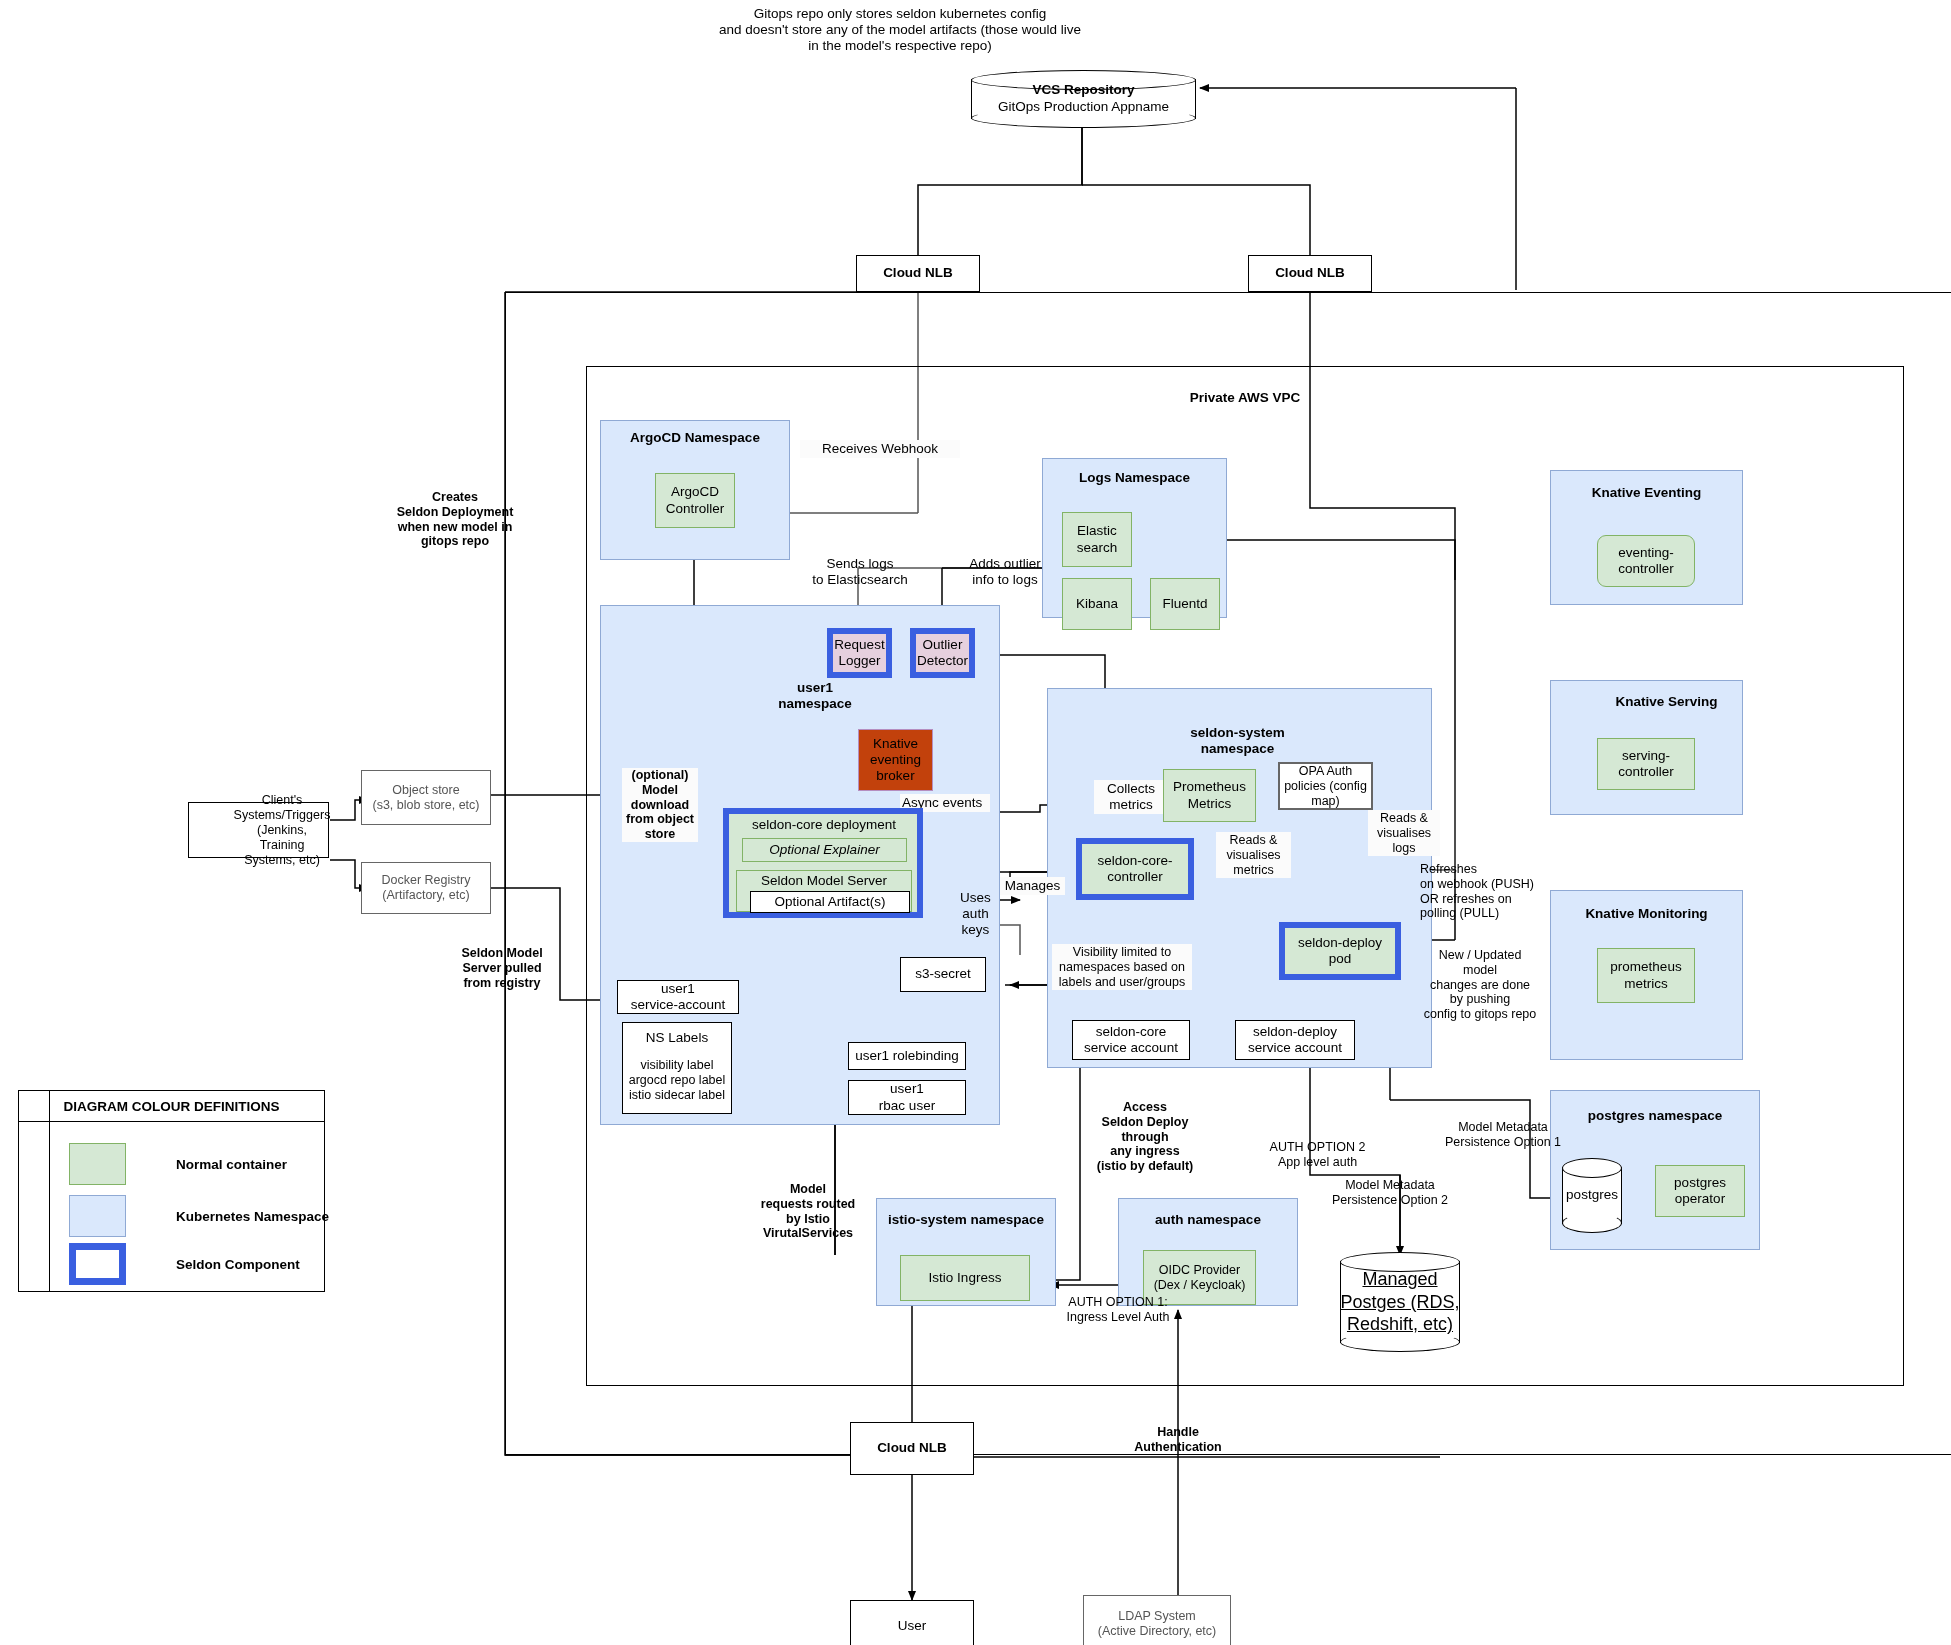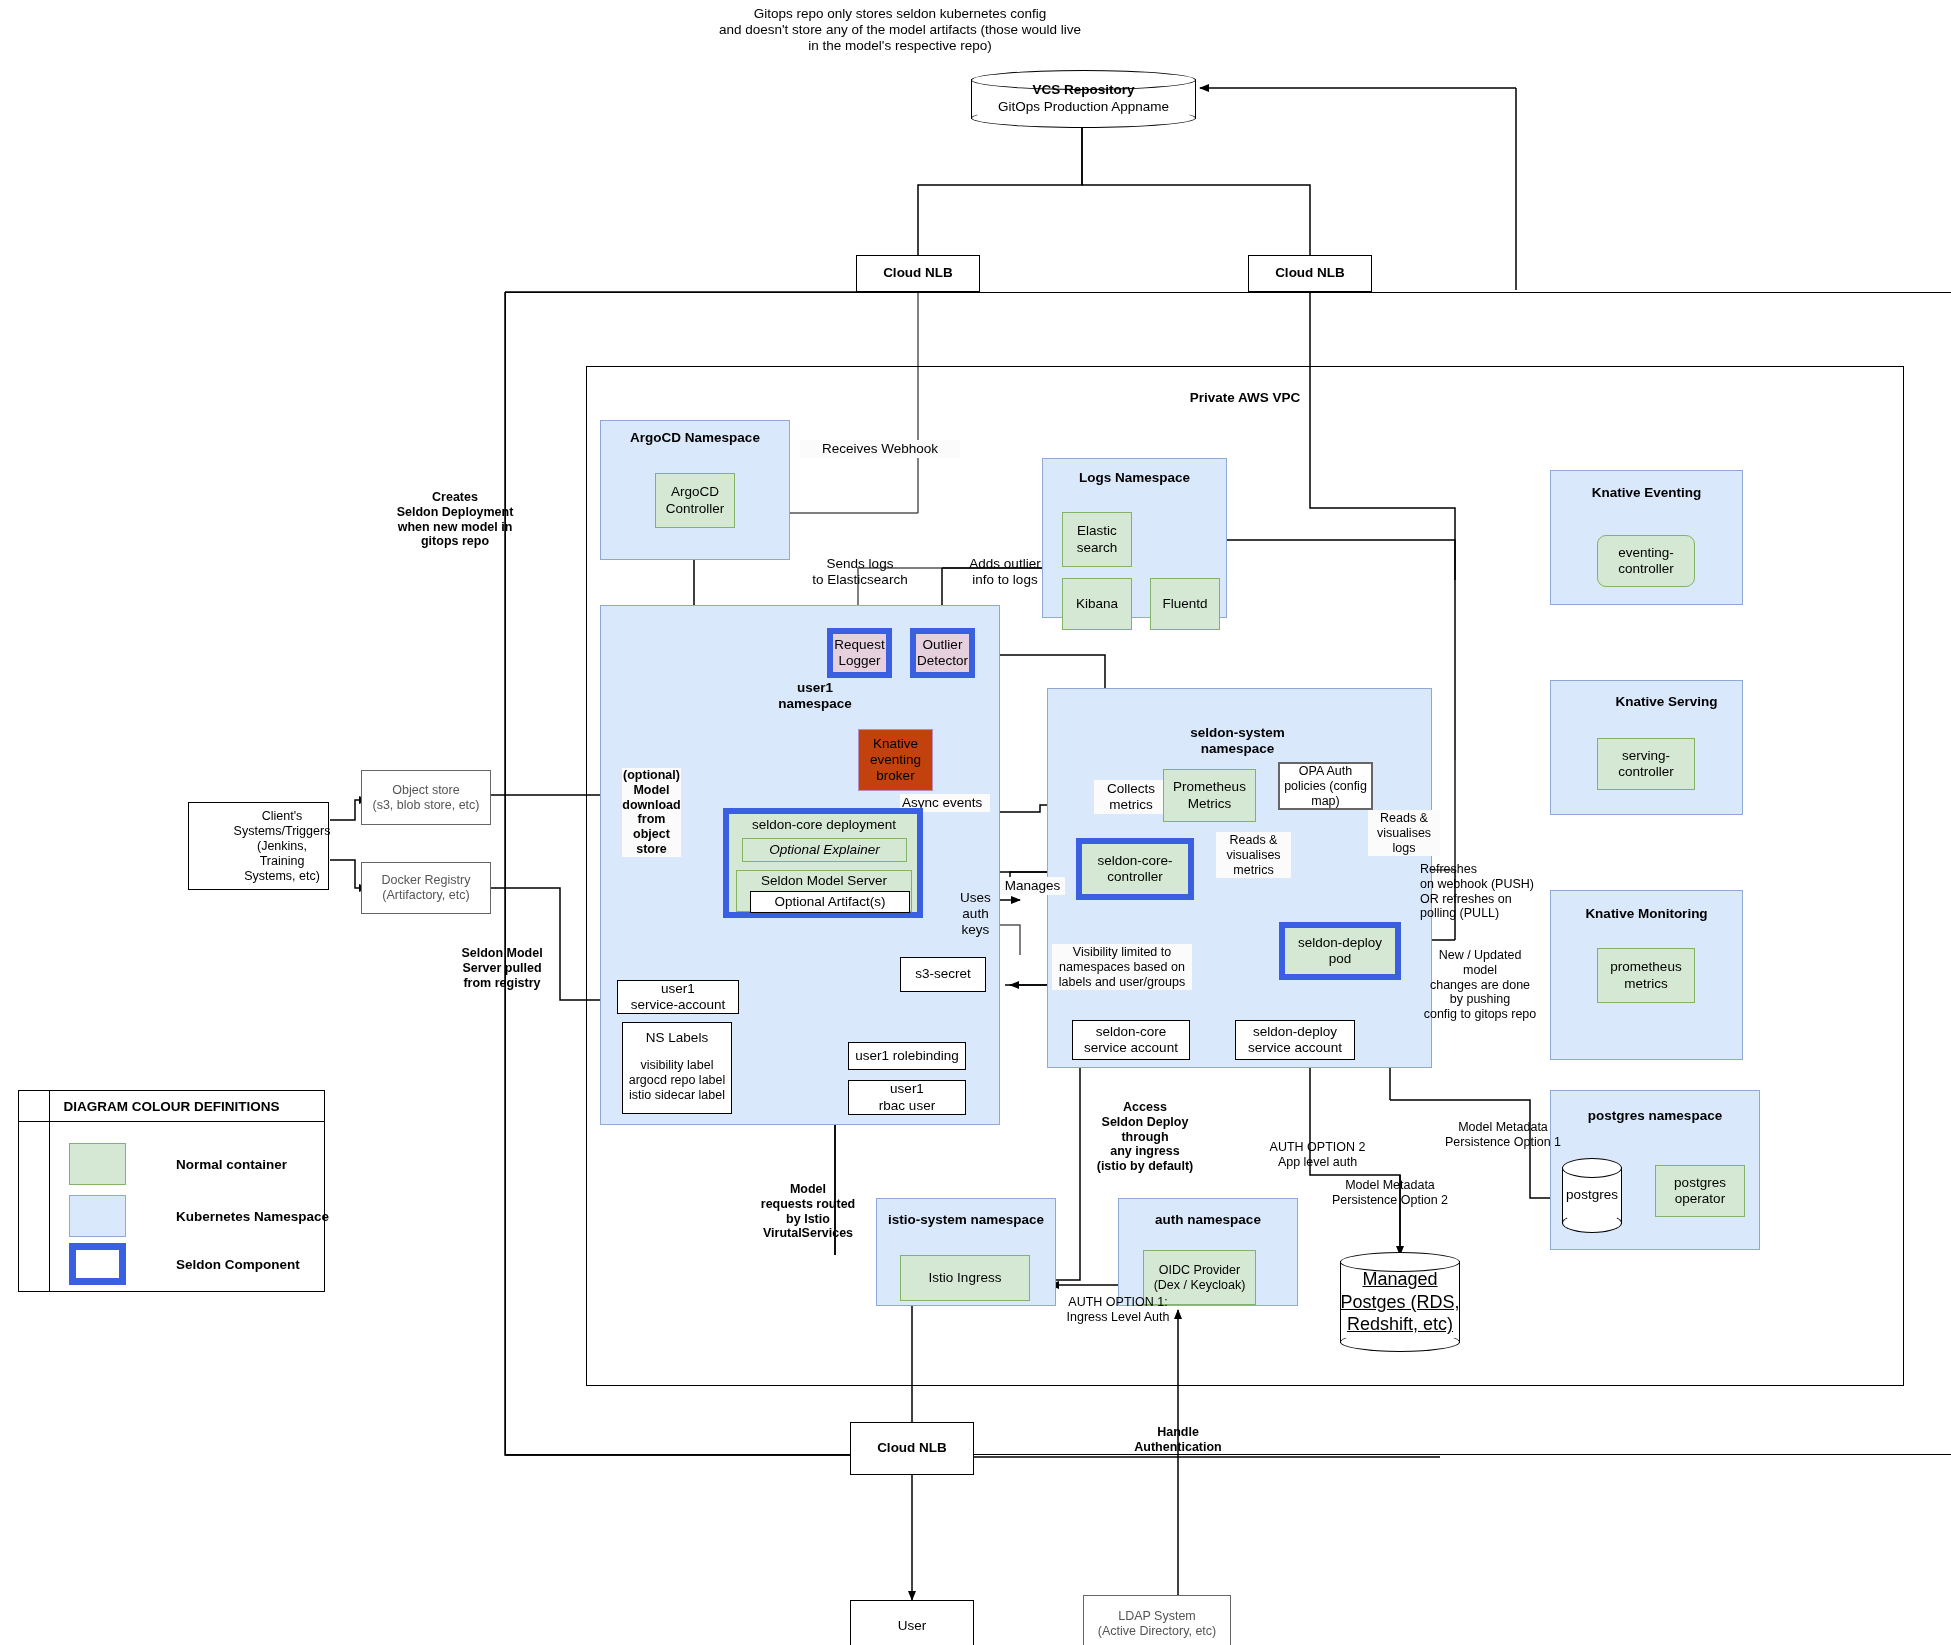--- a/index.html
+++ b/index.html
@@ -218,21 +218,21 @@
 
   <div class="rect seldon" style="left:827px;top:628px;width:65px;height:50px;">Request
 Logger</div>
   <div class="rect seldon" style="left:910px;top:628px;width:65px;height:50px;">Outlier
 Detector</div>
 
   <div class="rect purple" style="left:858px;top:729px;width:75px;height:62px;">Knative
 eventing
 broker</div>
 
-  <div class="txt bold" style="left:622px;top:768px;width:59px;font-size:12.5px;background:#fbfbfb;">(optional)
+  <div class="txt bold" style="left:622px;top:768px;width:76px;font-size:12.5px;background:#fbfbfb;">(optional)
 Model
 download
 from object
 store</div>
 
   <div class="txt lbl" style="left:900px;top:794px;width:90px;text-align:left;">Async events</div>
 
   <div class="rect seldon-green nolabel" style="left:723px;top:808px;width:200px;height:110px;flex-direction:column;"></div>
   <div class="txt" style="left:729px;top:817px;width:190px;">seldon-core deployment</div>
   <div class="rect greenline" style="left:742px;top:838px;width:165px;height:24px;font-style:italic;">Optional Explainer</div>
@@ -383,21 +383,21 @@
 
   <div class="rect plain" style="left:850px;top:1600px;width:124px;height:52px;">User</div>
 
   <div class="rect plain" style="left:1083px;top:1595px;width:148px;height:58px;color:#555;border-color:#666;font-size:12.5px;">LDAP System
 (Active Directory, etc)</div>
 
   <div class="rect plain" style="left:361px;top:770px;width:130px;height:55px;color:#555;border-color:#666;font-size:12.5px;">Object store
 (s3, blob store, etc)</div>
   <div class="rect plain" style="left:361px;top:862px;width:130px;height:52px;color:#555;border-color:#666;font-size:12.5px;">Docker Registry
 (Artifactory, etc)</div>
-  <div class="rect plain" style="left:188px;top:802px;width:141px;height:88px;font-size:12.5px;padding-left:47px;">Client's
+  <div class="rect plain" style="left:188px;top:802px;width:141px;height:56px;font-size:12.5px;padding-left:47px;">Client's
 Systems/Triggers
 (Jenkins, Training
 Systems, etc)</div>
 
   <div class="legend" style="left:18px;top:1090px;width:305px;height:200px;">
     <div class="legend-gutter"></div>
     <div class="legend-title">DIAGRAM COLOUR DEFINITIONS</div>
     <div class="legend-row" style="left:50px;top:52px;">
       <span class="legend-sw g"></span>
       <span class="legend-lab">Normal container</span>

